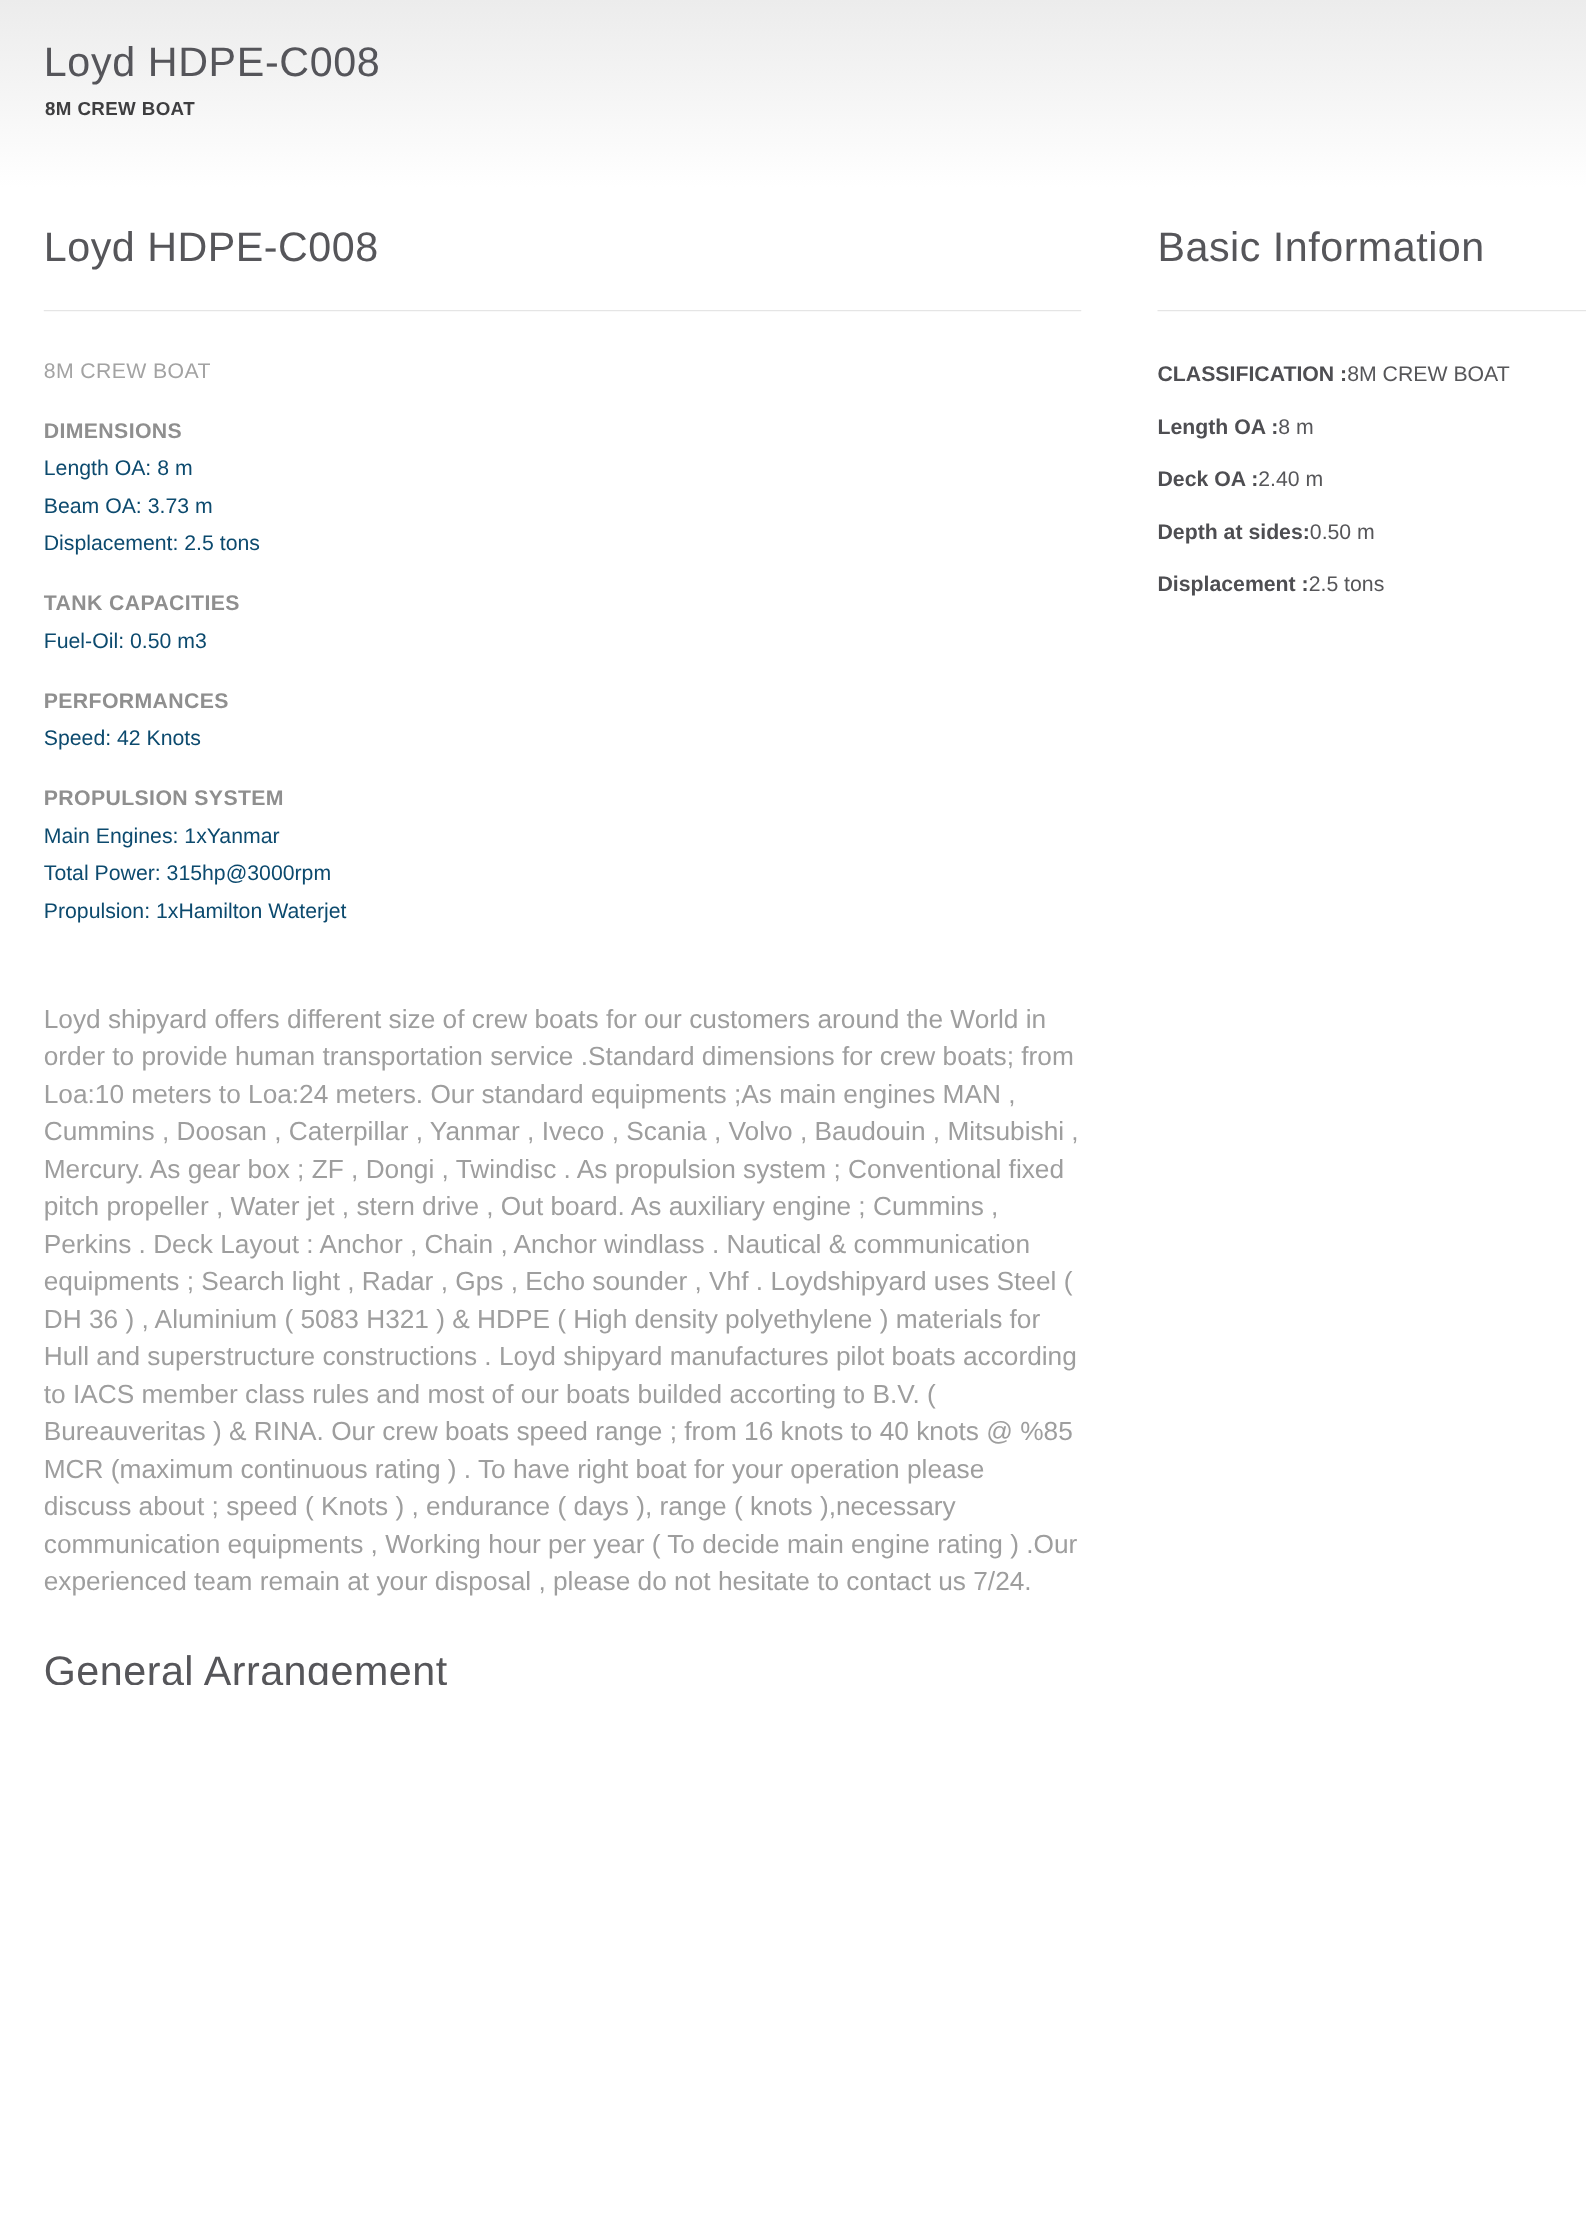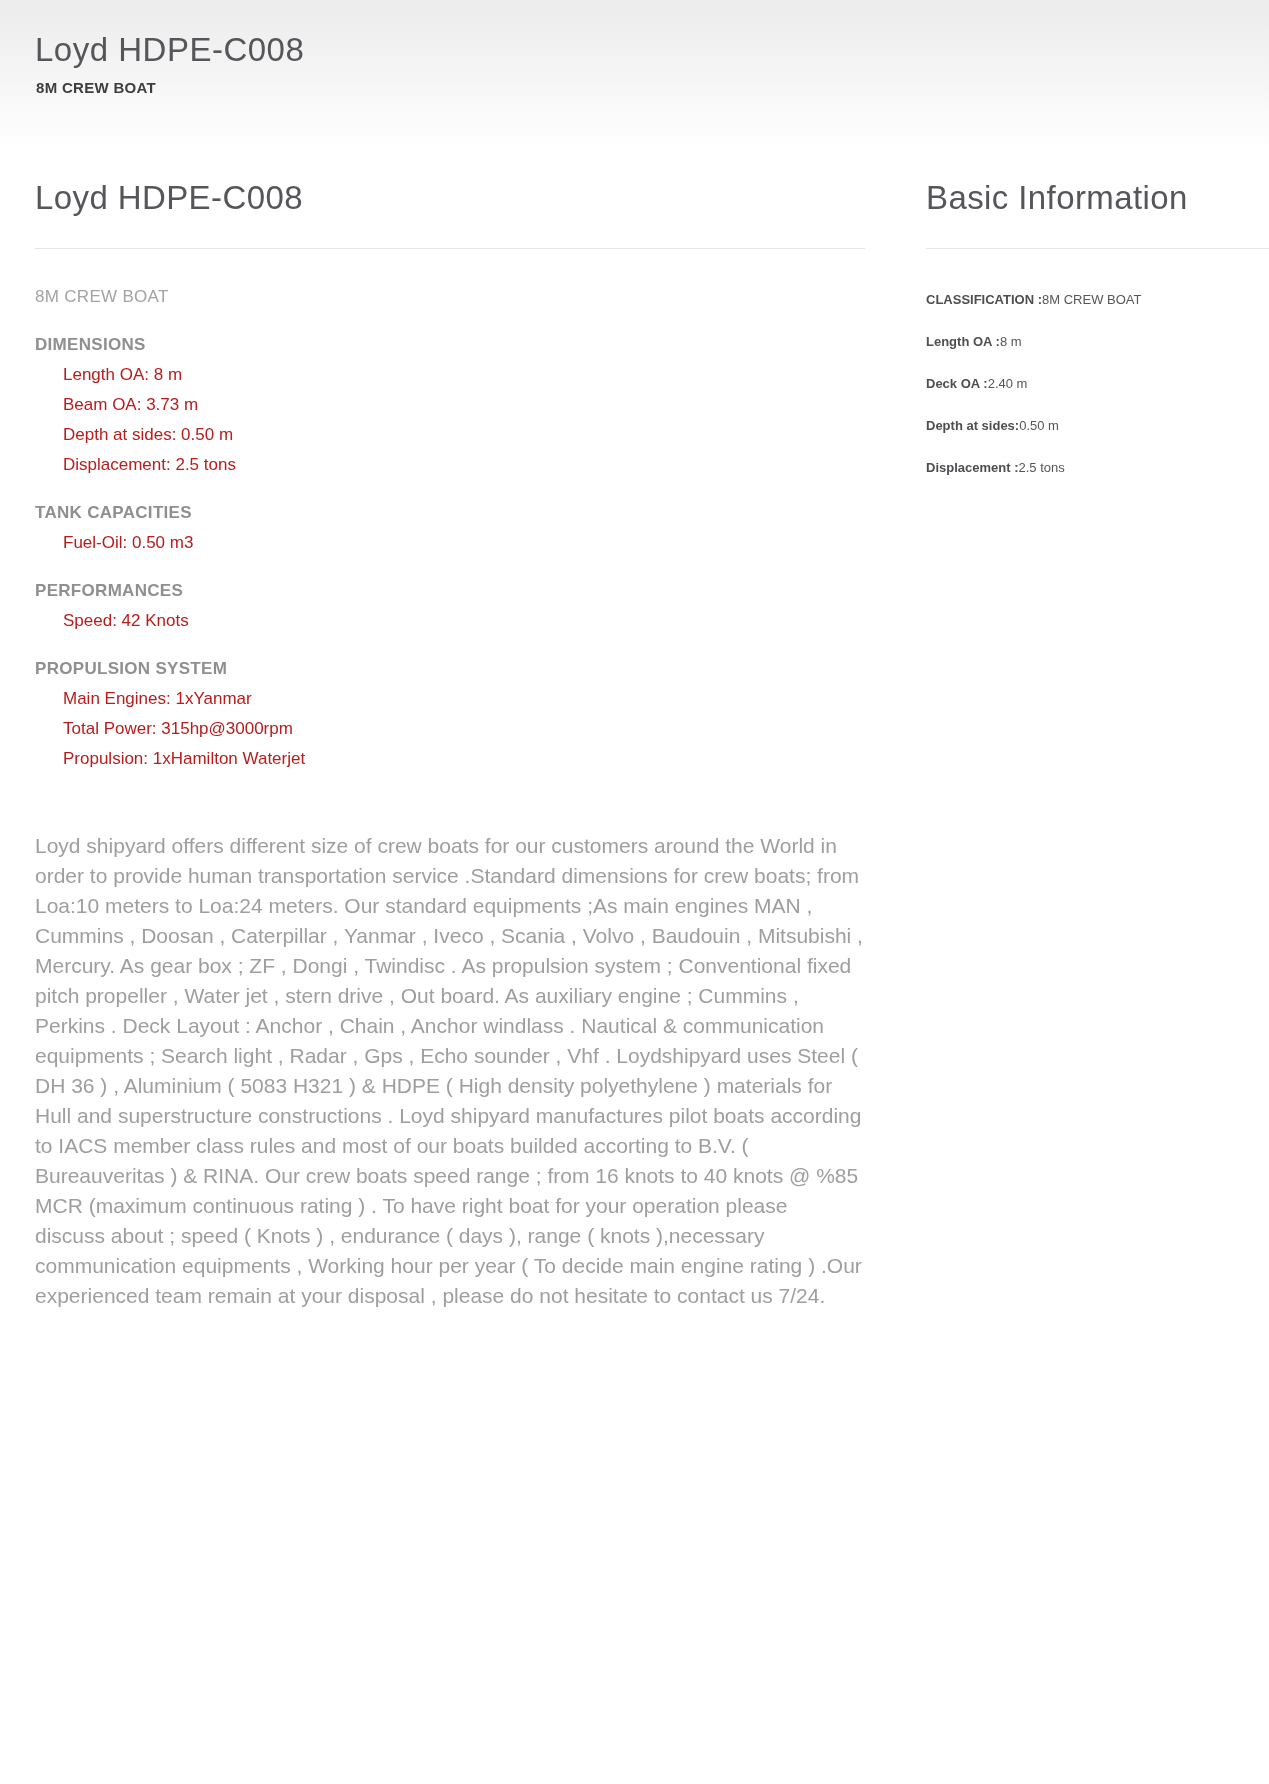--- a/index.html
+++ b/index.html
@@ -23,29 +23,29 @@
   .main { position:absolute; left:35px; top:150px; width:830px; }
   .sidebar { position:absolute; left:910px; top:150px; right:0;margin-left:16px; }
   .sec-title {
     margin:0; padding-top:26px;
     font-size:33px; font-weight:300; color:#56565a; letter-spacing:0.4px; line-height:44px;
   }
   .rule { border:0; border-top:1px solid #e5e5e5; margin:28px 0 0 0; }
   .col-sub { margin-top:33px; font-size:17px; line-height:30px; color:#a3a3a3; letter-spacing:0.3px; }
   .spec-section { margin-top:18px; font-size:17px; line-height:30px; }
   .spec-heading { font-weight:bold; color:#8f8f8f; letter-spacing:0.3px; }
-  .spec-line { color:#b91c1c;margin-left:28px; }
+  .spec-line { color:#0c4a6e; }
   .description { margin-top:57px; width:828px; font-size:21px; line-height:30px; color:#9e9e9e; }
   .ga-title { padding-top:34px; }
   .rule2 { border:0; border-top:1px solid #e5e5e5; margin:22px 0 0 0; }
   .boats { position:relative; width:830px; height:376px; }
   .boat1 { position:absolute; left:8px; top:66px; }
   .boat2 { position:absolute; left:398px; top:46px; }
   .info-list { margin-top:30px; }
-  .info-row { font-size:13px; line-height:42px; white-space:nowrap; }
+  .info-row { font-size:17px; line-height:42px; white-space:nowrap; }
   .info-label { font-weight:bold; color:#4e4e52; }
   .info-value { color:#565659; }
 </style>
 </head>
 <body>
 
 <div class="page">
 
   <div class="hero">
     <h1 class="hero-title">Loyd HDPE-C008</h1>
@@ -55,21 +55,20 @@
   <div class="main">
     <h2 class="sec-title">Loyd HDPE-C008</h2>
     <hr class="rule">
 
     <div class="col-sub">8M CREW BOAT</div>
 
     <div class="spec-section">
       <div class="spec-heading">DIMENSIONS</div>
       <div class="spec-line">Length OA: 8 m</div>
       <div class="spec-line">Beam OA: 3.73 m</div>
-      <div class="spec-line">Depth at sides: 0.50 m</div>
       <div class="spec-line">Displacement: 2.5 tons</div>
     </div>
 
     <div class="spec-section">
       <div class="spec-heading">TANK CAPACITIES</div>
       <div class="spec-line">Fuel-Oil: 0.50 m3</div>
     </div>
 
     <div class="spec-section">
       <div class="spec-heading">PERFORMANCES</div>

